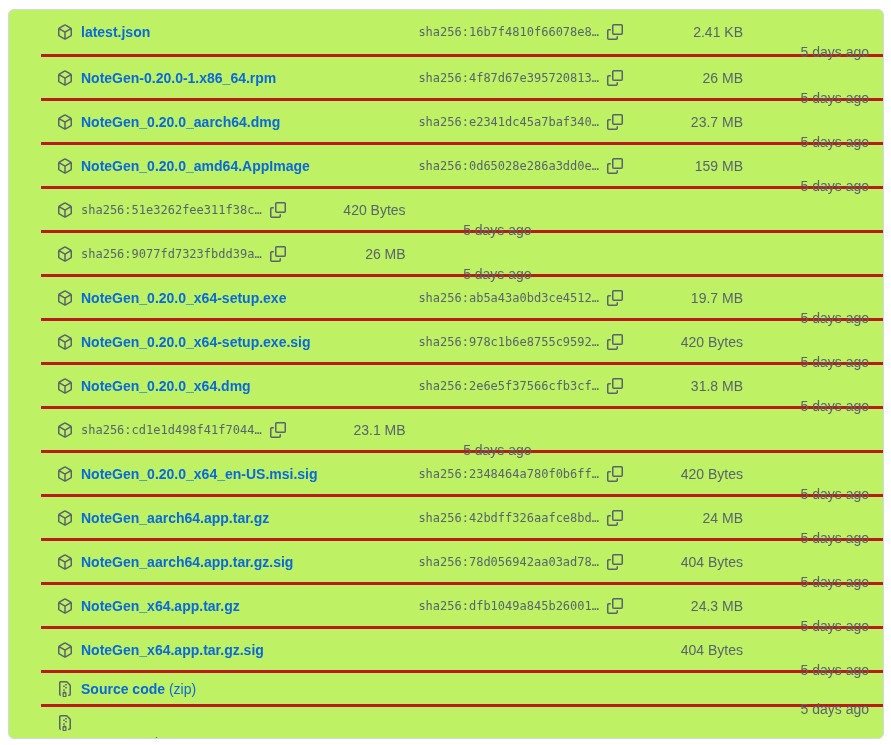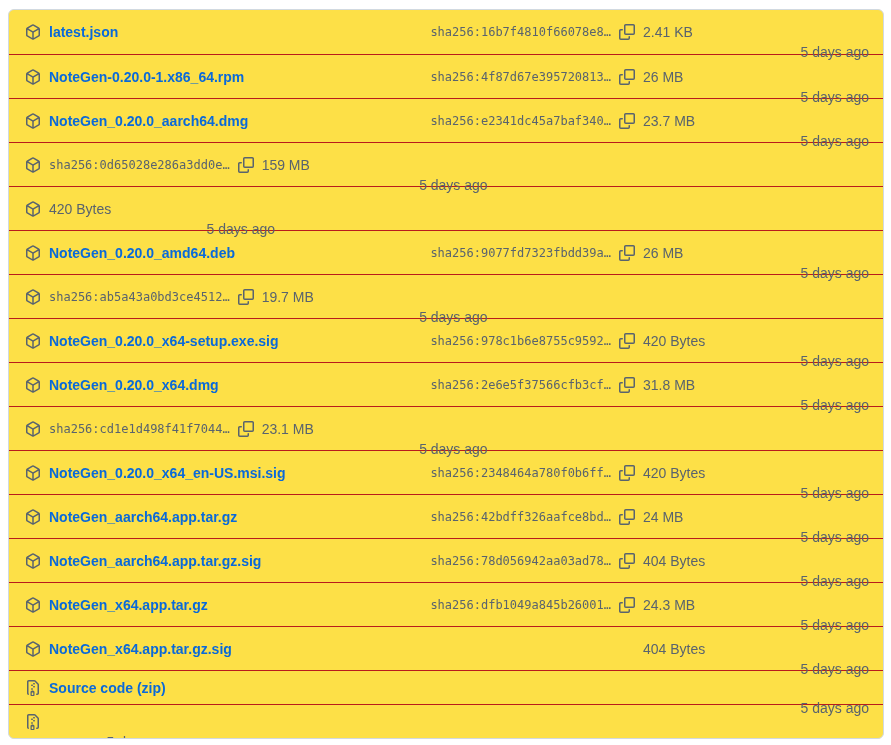--- a/index.html
+++ b/index.html
@@ -5,29 +5,30 @@
   * { margin: 0; padding: 0; box-sizing: border-box; }
   html, body {
     background: #ffffff;
     font-family: "Liberation Sans", "DejaVu Sans", sans-serif;
     width: 891px;
   }
   .assets-box {
     margin: 9px 7px 8px 8px;
     border: 1px solid #d1d9e0;
     border-radius: 6px;
-    background: #fde047;
+    background: #bef264;
     overflow: hidden;
+    padding-left: 32px;
   }
   .row {
     display: flex;
     align-items: center;
     padding: 0 14px 0 16px;
   }
-  .row + .row { border-top: 1px solid #b91c1c; }
+  .row + .row { border-top: 3px solid #b91c1c; }
   .asset-row { height: 44px; }
   .source-row { height: 34px; }
   .octicon {
     width: 16px;
     height: 16px;
     flex: none;
     fill: #59636e;
     display: block;
   }
   .icon-cell {
@@ -41,47 +42,47 @@
     min-width: 0;
     overflow: hidden;
     white-space: nowrap;
   }
   a.asset-link {
     color: #0969da;
     text-decoration: none;
     font-size: 14px;
     font-weight: 600;
   }
-  a.asset-link .suffix { font-weight: 700; text-align: right; }
+  a.asset-link .suffix { font-weight: 400; text-align: right; }
   .sha-cell {
     flex: none;
     display: flex;
     align-items: center;
     gap: 8px;
-    margin-right: 8px;
+    margin-right: 20px;
   }
   .sha-text {
     font-family: "DejaVu Sans Mono", "Liberation Mono", monospace;
     font-size: 12px;
     color: #59636e;
     white-space: nowrap;
   }
   .copy-btn {
     background: none;
     border: none;
     padding: 0;
     cursor: pointer;
     display: flex;
     align-items: center;
   }
   .copy-btn .octicon { fill: #59636e; }
   .size-cell {
     flex: none;
     width: 100px;
-    text-align: left;
+    text-align: right;
     font-size: 14px;
     color: #59636e;
     white-space: nowrap;
   }
   .date-cell {
     flex: none;
     width: 126px;
     text-align: right;
     font-size: 14px;
     color: #59636e;
@@ -155,67 +156,79 @@
     </span>
     <span class="size-cell">23.7 MB</span>
     <span class="date-cell">5 days ago</span>
   </div>
     <div class="row asset-row">
     <span class="icon-cell">
       <svg class="octicon" viewBox="0 0 16 16" aria-hidden="true">
           <path d="m8.878.392 5.25 3.045c.54.314.872.89.872 1.514v6.098a1.75 1.75 0 0 1-.872 1.514l-5.25 3.045a1.75 1.75 0 0 1-1.756 0l-5.25-3.045A1.75 1.75 0 0 1 1 11.049V4.951c0-.624.332-1.2.872-1.514L7.122.392a1.75 1.75 0 0 1 1.756 0ZM7.875 1.69l-4.63 2.685L8 7.133l4.755-2.758-4.63-2.685a.248.248 0 0 0-.25 0ZM2.5 5.677v5.372c0 .09.047.171.125.216l4.625 2.683V8.432Zm6.25 8.271 4.625-2.683a.25.25 0 0 0 .125-.216V5.677L8.75 8.432Z"></path>
         </svg>
     </span>
+    <span class="name-cell">
+      <a href="#" class="asset-link">NoteGen_0.20.0_amd64.AppImage</a>
+    </span>
     <span class="sha-cell">
       <span class="sha-text">sha256:0d65028e286a3dd0e…</span>
       <button class="copy-btn">
         <svg class="octicon" viewBox="0 0 16 16" aria-hidden="true">
             <path d="M0 6.75C0 5.784.784 5 1.75 5h1.5a.75.75 0 0 1 0 1.5h-1.5a.25.25 0 0 0-.25.25v7.5c0 .138.112.25.25.25h7.5a.25.25 0 0 0 .25-.25v-1.5a.75.75 0 0 1 1.5 0v1.5A1.75 1.75 0 0 1 9.25 16h-7.5A1.75 1.75 0 0 1 0 14.25Z"></path>
             <path d="M5 1.75C5 .784 5.784 0 6.75 0h7.5C15.216 0 16 .784 16 1.75v7.5A1.75 1.75 0 0 1 14.25 11h-7.5A1.75 1.75 0 0 1 5 9.25Zm1.75-.25a.25.25 0 0 0-.25.25v7.5c0 .138.112.25.25.25h7.5a.25.25 0 0 0 .25-.25v-7.5a.25.25 0 0 0-.25-.25Z"></path>
           </svg>
       </button>
     </span>
     <span class="size-cell">159 MB</span>
     <span class="date-cell">5 days ago</span>
   </div>
     <div class="row asset-row">
     <span class="icon-cell">
       <svg class="octicon" viewBox="0 0 16 16" aria-hidden="true">
           <path d="m8.878.392 5.25 3.045c.54.314.872.89.872 1.514v6.098a1.75 1.75 0 0 1-.872 1.514l-5.25 3.045a1.75 1.75 0 0 1-1.756 0l-5.25-3.045A1.75 1.75 0 0 1 1 11.049V4.951c0-.624.332-1.2.872-1.514L7.122.392a1.75 1.75 0 0 1 1.756 0ZM7.875 1.69l-4.63 2.685L8 7.133l4.755-2.758-4.63-2.685a.248.248 0 0 0-.25 0ZM2.5 5.677v5.372c0 .09.047.171.125.216l4.625 2.683V8.432Zm6.25 8.271 4.625-2.683a.25.25 0 0 0 .125-.216V5.677L8.75 8.432Z"></path>
         </svg>
     </span>
+    <span class="sha-cell">
+      <span class="sha-text">sha256:51e3262fee311f38c…</span>
+      <button class="copy-btn">
+        <svg class="octicon" viewBox="0 0 16 16" aria-hidden="true">
+            <path d="M0 6.75C0 5.784.784 5 1.75 5h1.5a.75.75 0 0 1 0 1.5h-1.5a.25.25 0 0 0-.25.25v7.5c0 .138.112.25.25.25h7.5a.25.25 0 0 0 .25-.25v-1.5a.75.75 0 0 1 1.5 0v1.5A1.75 1.75 0 0 1 9.25 16h-7.5A1.75 1.75 0 0 1 0 14.25Z"></path>
+            <path d="M5 1.75C5 .784 5.784 0 6.75 0h7.5C15.216 0 16 .784 16 1.75v7.5A1.75 1.75 0 0 1 14.25 11h-7.5A1.75 1.75 0 0 1 5 9.25Zm1.75-.25a.25.25 0 0 0-.25.25v7.5c0 .138.112.25.25.25h7.5a.25.25 0 0 0 .25-.25v-7.5a.25.25 0 0 0-.25-.25Z"></path>
+          </svg>
+      </button>
+    </span>
     <span class="size-cell">420 Bytes</span>
     <span class="date-cell">5 days ago</span>
   </div>
     <div class="row asset-row">
     <span class="icon-cell">
       <svg class="octicon" viewBox="0 0 16 16" aria-hidden="true">
           <path d="m8.878.392 5.25 3.045c.54.314.872.89.872 1.514v6.098a1.75 1.75 0 0 1-.872 1.514l-5.25 3.045a1.75 1.75 0 0 1-1.756 0l-5.25-3.045A1.75 1.75 0 0 1 1 11.049V4.951c0-.624.332-1.2.872-1.514L7.122.392a1.75 1.75 0 0 1 1.756 0ZM7.875 1.69l-4.63 2.685L8 7.133l4.755-2.758-4.63-2.685a.248.248 0 0 0-.25 0ZM2.5 5.677v5.372c0 .09.047.171.125.216l4.625 2.683V8.432Zm6.25 8.271 4.625-2.683a.25.25 0 0 0 .125-.216V5.677L8.75 8.432Z"></path>
         </svg>
     </span>
-    <span class="name-cell">
-      <a href="#" class="asset-link">NoteGen_0.20.0_amd64.deb</a>
-    </span>
     <span class="sha-cell">
       <span class="sha-text">sha256:9077fd7323fbdd39a…</span>
       <button class="copy-btn">
         <svg class="octicon" viewBox="0 0 16 16" aria-hidden="true">
             <path d="M0 6.75C0 5.784.784 5 1.75 5h1.5a.75.75 0 0 1 0 1.5h-1.5a.25.25 0 0 0-.25.25v7.5c0 .138.112.25.25.25h7.5a.25.25 0 0 0 .25-.25v-1.5a.75.75 0 0 1 1.5 0v1.5A1.75 1.75 0 0 1 9.25 16h-7.5A1.75 1.75 0 0 1 0 14.25Z"></path>
             <path d="M5 1.75C5 .784 5.784 0 6.75 0h7.5C15.216 0 16 .784 16 1.75v7.5A1.75 1.75 0 0 1 14.25 11h-7.5A1.75 1.75 0 0 1 5 9.25Zm1.75-.25a.25.25 0 0 0-.25.25v7.5c0 .138.112.25.25.25h7.5a.25.25 0 0 0 .25-.25v-7.5a.25.25 0 0 0-.25-.25Z"></path>
           </svg>
       </button>
     </span>
     <span class="size-cell">26 MB</span>
     <span class="date-cell">5 days ago</span>
   </div>
     <div class="row asset-row">
     <span class="icon-cell">
       <svg class="octicon" viewBox="0 0 16 16" aria-hidden="true">
           <path d="m8.878.392 5.25 3.045c.54.314.872.89.872 1.514v6.098a1.75 1.75 0 0 1-.872 1.514l-5.25 3.045a1.75 1.75 0 0 1-1.756 0l-5.25-3.045A1.75 1.75 0 0 1 1 11.049V4.951c0-.624.332-1.2.872-1.514L7.122.392a1.75 1.75 0 0 1 1.756 0ZM7.875 1.69l-4.63 2.685L8 7.133l4.755-2.758-4.63-2.685a.248.248 0 0 0-.25 0ZM2.5 5.677v5.372c0 .09.047.171.125.216l4.625 2.683V8.432Zm6.25 8.271 4.625-2.683a.25.25 0 0 0 .125-.216V5.677L8.75 8.432Z"></path>
         </svg>
+    </span>
+    <span class="name-cell">
+      <a href="#" class="asset-link">NoteGen_0.20.0_x64-setup.exe</a>
     </span>
     <span class="sha-cell">
       <span class="sha-text">sha256:ab5a43a0bd3ce4512…</span>
       <button class="copy-btn">
         <svg class="octicon" viewBox="0 0 16 16" aria-hidden="true">
             <path d="M0 6.75C0 5.784.784 5 1.75 5h1.5a.75.75 0 0 1 0 1.5h-1.5a.25.25 0 0 0-.25.25v7.5c0 .138.112.25.25.25h7.5a.25.25 0 0 0 .25-.25v-1.5a.75.75 0 0 1 1.5 0v1.5A1.75 1.75 0 0 1 9.25 16h-7.5A1.75 1.75 0 0 1 0 14.25Z"></path>
             <path d="M5 1.75C5 .784 5.784 0 6.75 0h7.5C15.216 0 16 .784 16 1.75v7.5A1.75 1.75 0 0 1 14.25 11h-7.5A1.75 1.75 0 0 1 5 9.25Zm1.75-.25a.25.25 0 0 0-.25.25v7.5c0 .138.112.25.25.25h7.5a.25.25 0 0 0 .25-.25v-7.5a.25.25 0 0 0-.25-.25Z"></path>
           </svg>
       </button>
     </span>

